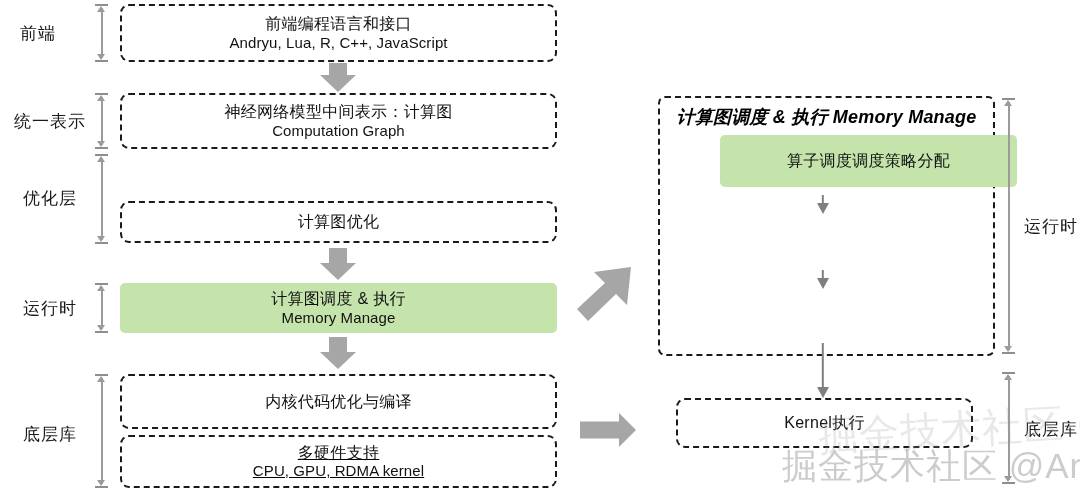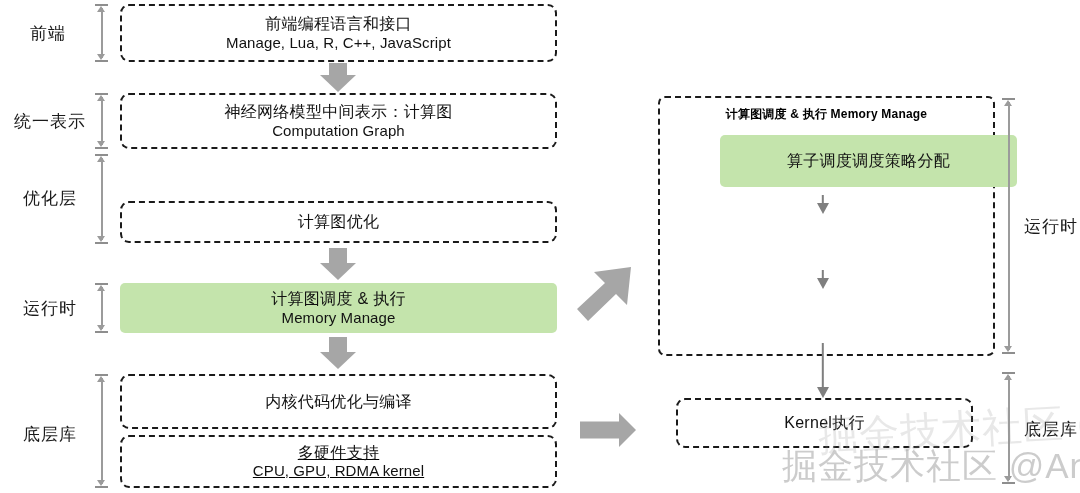--- a/index.html
+++ b/index.html
@@ -46,24 +46,25 @@
     color: #111111;
     letter-spacing: .3px;
   }
   .t-en {
     font-size: 15px;
     font-weight: 400;
     color: #111111;
     letter-spacing: .1px;
   }
   .t-panel-title {
-    font-size: 12px;
+    font-size: 18px;
     font-weight: 700;
     color: #000000;
     letter-spacing: .2px;
+    font-style: italic;
   }
 
   
   .stage-label {
     position: absolute;
     font-size: 17px;
     color: #1a1a1a;
     text-align: center;
     letter-spacing: 1px;
     white-space: nowrap;
@@ -187,21 +188,21 @@
     color: rgba(150,150,150,0.22);
     font-size: 40px;
     transform: rotate(-3deg);
   }
 </style>
 </head>
 <body>
 
 <div id="stage">
 
-  <div class="stage-label" style="left:12px; top:22px; width:72px;">前端</div>
+  <div class="stage-label" style="left:2px; top:22px; width:72px;">前端</div>
   <div class="stage-label" style="left:4px; top:110px; width:92px;">统一表示</div>
   <div class="stage-label" style="left:14px; top:187px; width:72px;">优化层</div>
   <div class="stage-label" style="left:14px; top:297px; width:72px;">运行时</div>
   <div class="stage-label" style="left:14px; top:423px; width:72px;">底层库</div>
 
   <div class="bracket" style="left:95px; top:4px; height:58px;">
     <div class="cap top"></div>
     <div class="stem"></div>
     <div class="head up"></div>
     <div class="head down"></div>
@@ -235,21 +236,21 @@
   <div class="bracket" style="left:95px; top:374px; height:114px;">
     <div class="cap top"></div>
     <div class="stem"></div>
     <div class="head up"></div>
     <div class="head down"></div>
     <div class="cap bot"></div>
   </div>
 
   <div class="box dashed" style="left:120px; top:4px; width:437px; height:58px;">
     <div class="t-cn">前端编程语言和接口</div>
-    <div class="t-en">Manage, Lua, R, C++, JavaScript</div>
+    <div class="t-en">Andryu, Lua, R, C++, JavaScript</div>
   </div>
 
   <div class="fat-arrow" style="left:320px; top:63px; width:36px; height:29px;">
     <div class="shaft" style="width:18px; height:13px;"></div>
     <div class="head"></div>
   </div>
 
   <div class="box dashed" style="left:120px; top:93px; width:437px; height:56px;">
     <div class="t-cn">神经网络模型中间表示：计算图</div>
     <div class="t-en">Computation Graph</div>

